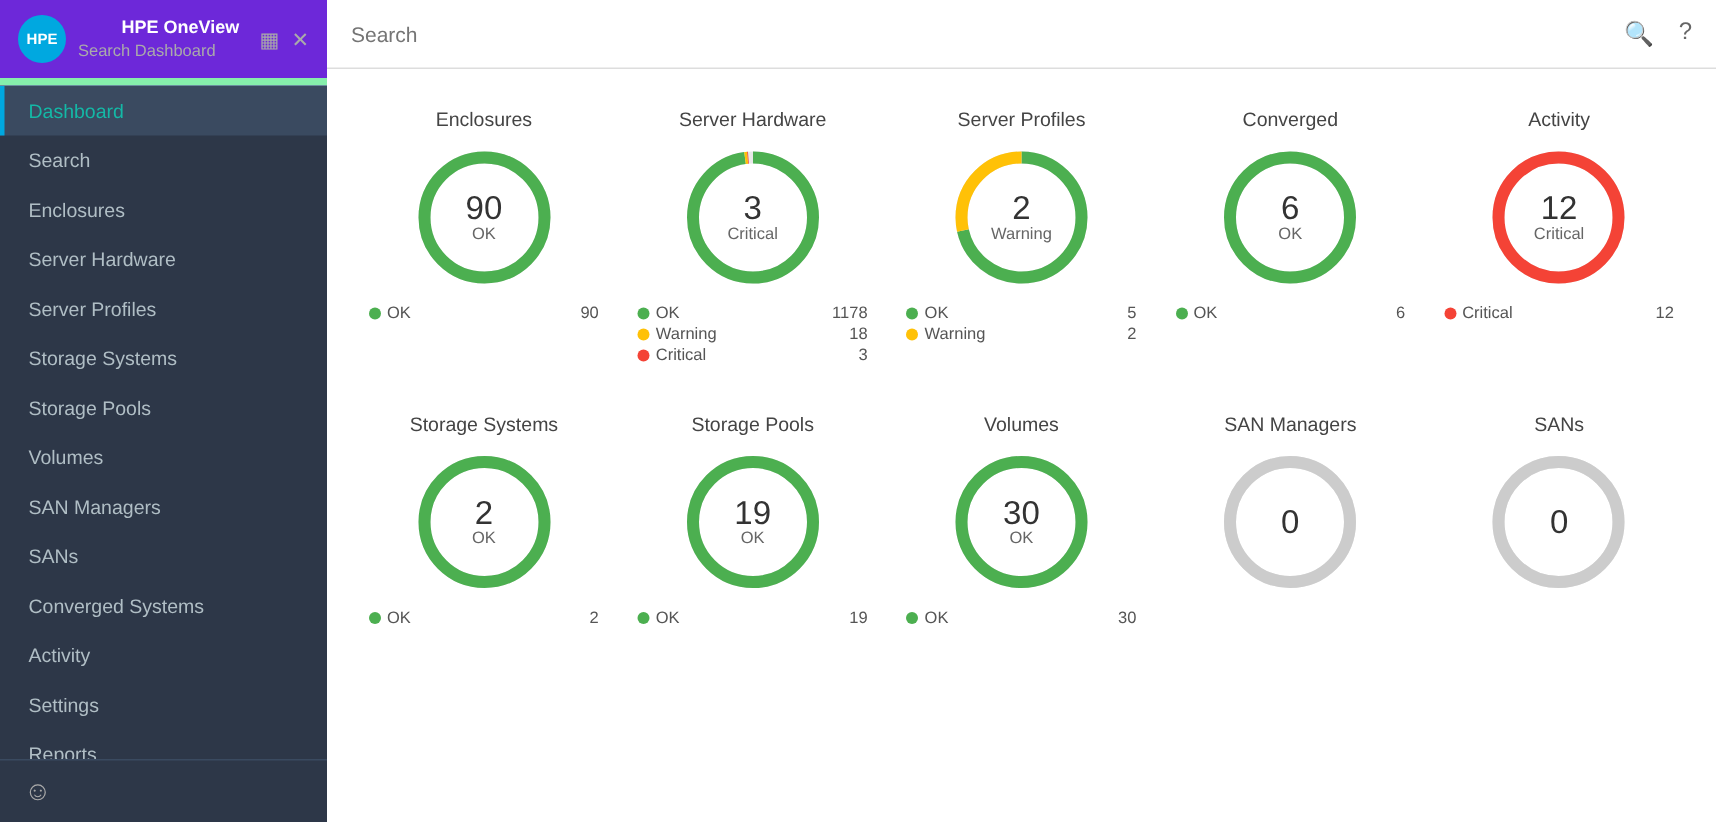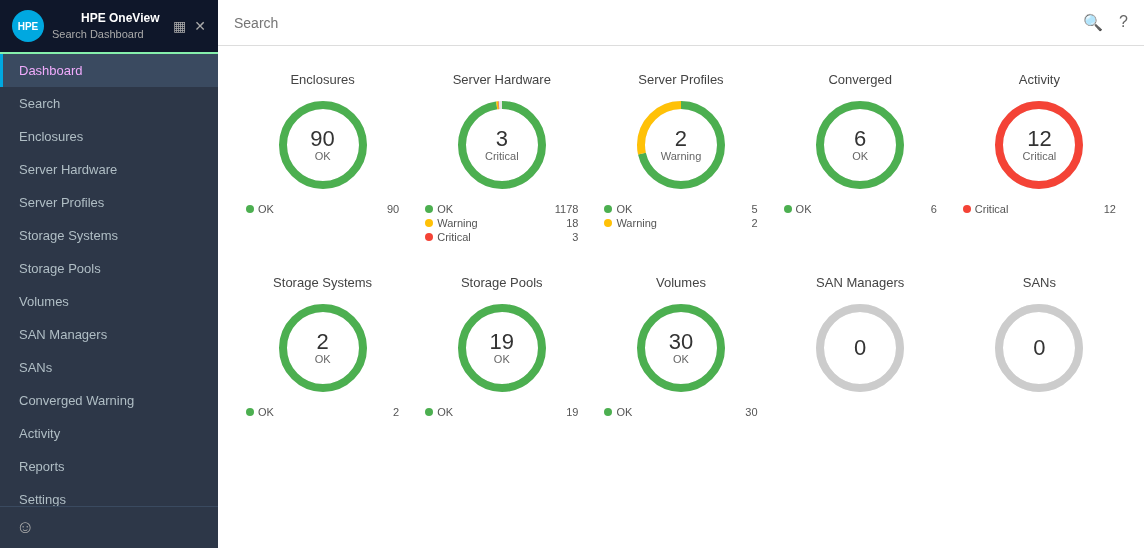--- a/index.html
+++ b/index.html
@@ -12,22 +12,22 @@
       background: #2d3748;
       color: #ccc;
       display: flex;
       flex-direction: column;
       height: 548px;
     }
     #sidebar-header {
       display: flex;
       align-items: center;
       padding: 10px 12px;
-      background: #0f172a;
-      border-bottom: 2px solid #86efac;
+      background: #6d28d9;
+      border-bottom: 5px solid #86efac;
       justify-content: space-between;
     }
     #sidebar-logo {
       width: 32px; height: 32px;
       background: #00a8e0;
       border-radius: 50%;
       display: flex; align-items: center; justify-content: center;
       color: white; font-size: 10px; font-weight: bold;
       margin-right: 8px; flex-shrink: 0;
     }
@@ -36,21 +36,21 @@
     #sidebar-header-icons span { color: #aaa; cursor: pointer; font-size: 14px; }
 
     #sidebar-nav { flex: 1; overflow-y: auto; }
     .nav-item {
       padding: 9px 16px;
       font-size: 13px;
       color: #b0bec5;
       cursor: pointer;
       border-left: 3px solid transparent;
     }
-    .nav-item.active { background: #3a4a60; color: #f0abfc; border-left-color: #00a8e0; }
+    .nav-item.active { background: #3a4a60; color: #14b8a6; border-left-color: #00a8e0; }
 
     #sidebar-footer {
       padding: 10px 16px;
       border-top: 1px solid #3a4a60;
       color: #aaa;
       font-size: 18px;
       cursor: pointer;
     }
 
     
@@ -161,24 +161,24 @@
       <div class="nav-item active">Dashboard</div>
       <div class="nav-item">Search</div>
       <div class="nav-item">Enclosures</div>
       <div class="nav-item">Server Hardware</div>
       <div class="nav-item">Server Profiles</div>
       <div class="nav-item">Storage Systems</div>
       <div class="nav-item">Storage Pools</div>
       <div class="nav-item">Volumes</div>
       <div class="nav-item">SAN Managers</div>
       <div class="nav-item">SANs</div>
-      <div class="nav-item">Converged Warning</div>
+      <div class="nav-item">Converged Systems</div>
       <div class="nav-item">Activity</div>
+      <div class="nav-item">Settings</div>
       <div class="nav-item">Reports</div>
-      <div class="nav-item">Settings</div>
     </nav>
   <div id="sidebar-footer">
     <span>☺</span>
   </div>
 </div>
 
 <div id="main">
   <div id="topbar">
     <input id="search-input" type="text" placeholder="Search" style="">
     <div id="topbar-icons">

